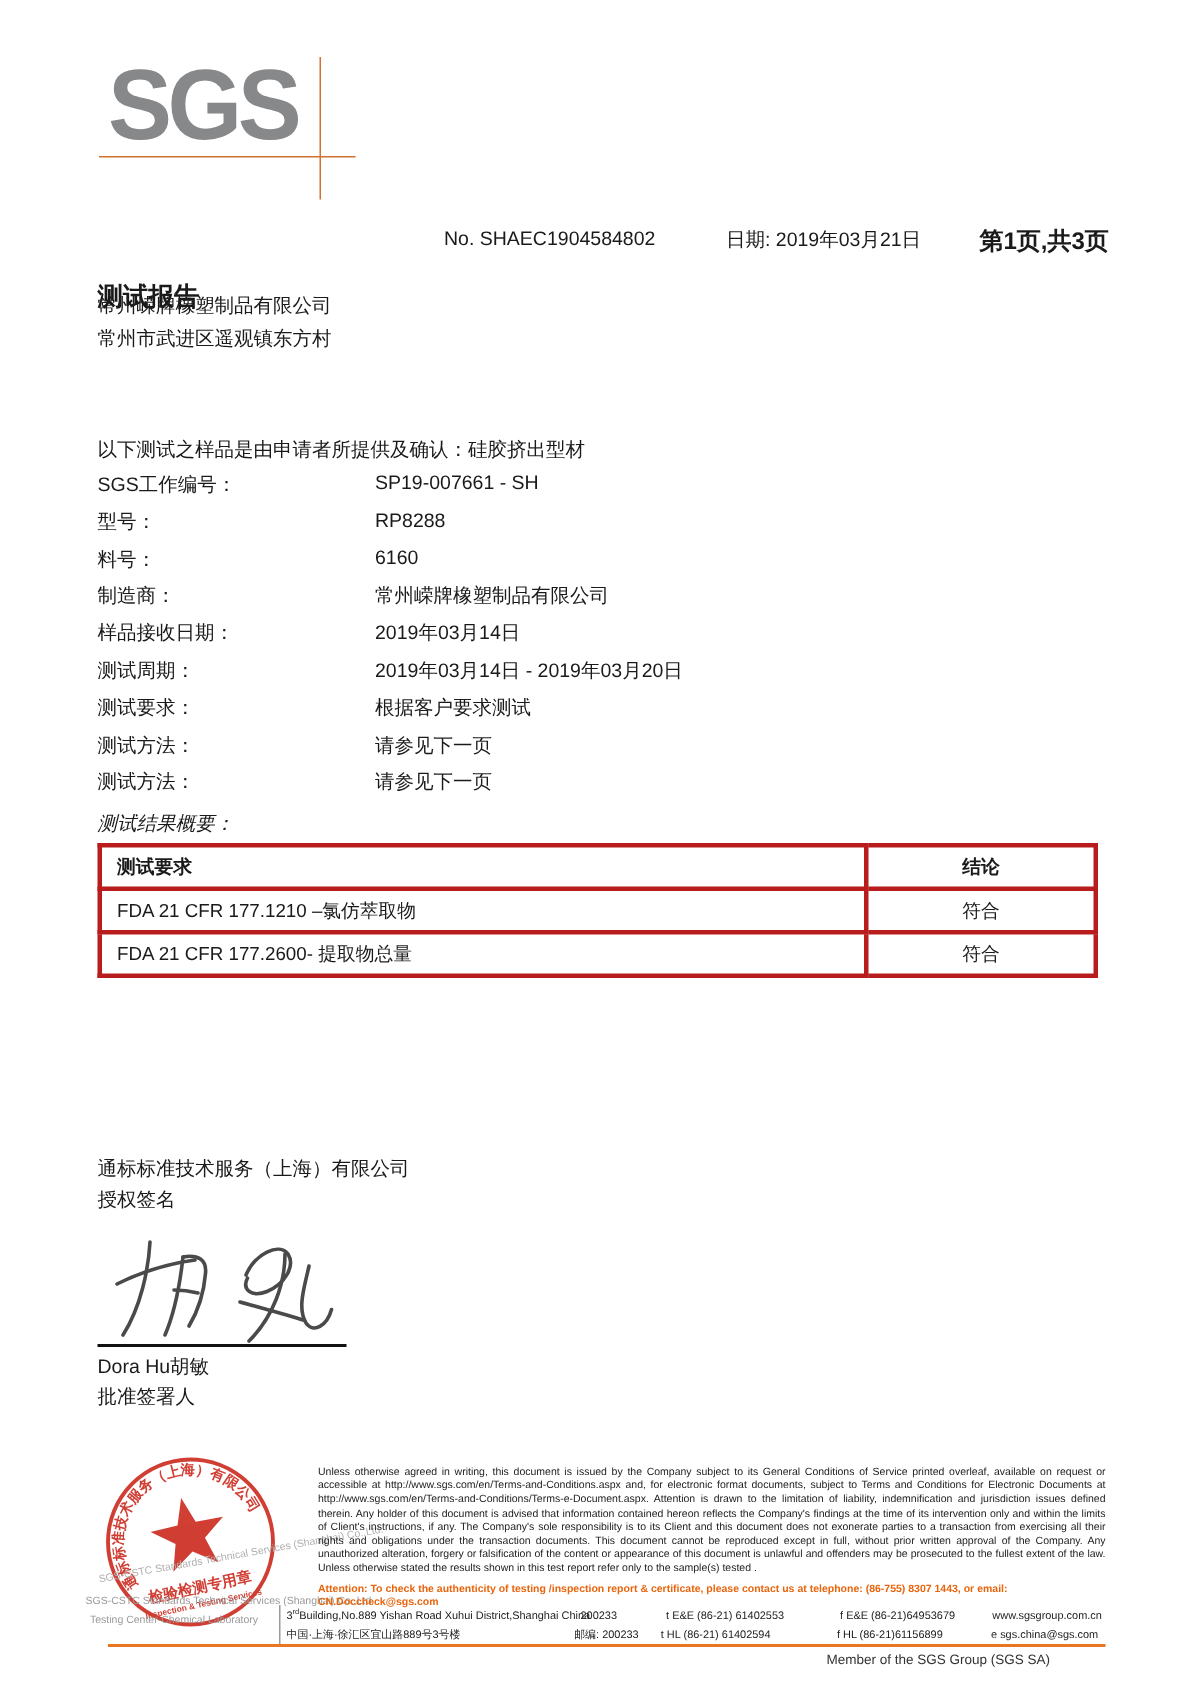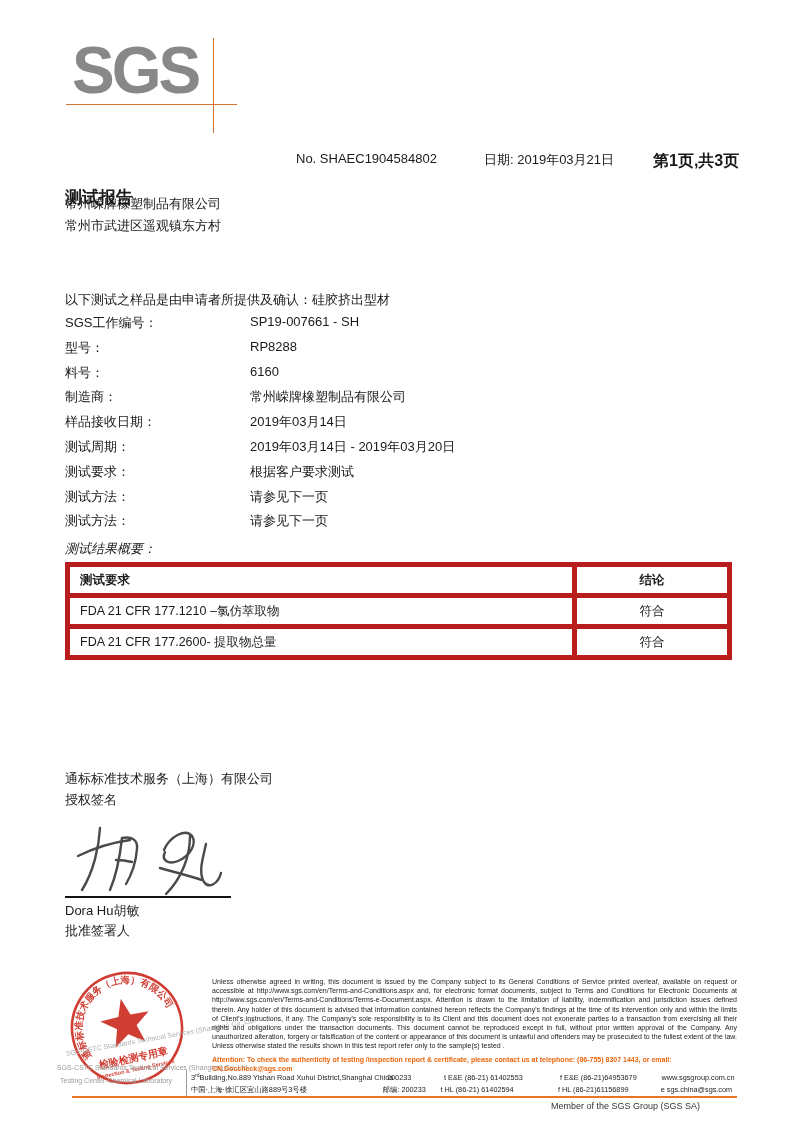--- a/index.html
+++ b/index.html
@@ -23,21 +23,21 @@
   .statement{position:absolute;left:65px;top:291px;font-size:13px;}
   
   .fields{position:absolute;left:65px;top:314px;font-size:13px;}
   .field-row{display:flex;height:24.8px;align-items:flex-start;}
   .field-label{width:185px;}
   .field-value{white-space:nowrap;}
   
   .summary-heading{position:absolute;left:65px;top:540px;font-size:13px;font-style:italic;}
   .summary-table{position:absolute;left:65px;top:562px;width:667px;border-collapse:collapse;
     font-size:12.5px;}
-  .summary-table th,.summary-table td{border:5px solid #b91c1c;height:26px;padding:0 10px;}
+  .summary-table th,.summary-table td{border:3px solid #b91c1c;height:26px;padding:0 10px;}
   .summary-table th{font-weight:bold;text-align:left;}
   .summary-table .col-conclusion{width:130px;text-align:center;font-family:Liberation Mono, monospace;}
   
   .sig-company{position:absolute;left:65px;top:768px;font-size:13px;line-height:21px;}
   .sig-svg{position:absolute;left:66px;top:816px;}
   .sig-line{position:absolute;left:65px;top:896px;width:166px;height:2px;background:#111;}
   .sig-name{position:absolute;left:65px;top:902px;font-size:13px;}
   .sig-role{position:absolute;left:65px;top:922px;font-size:13px;}
   
   .disclaimer{position:absolute;left:212px;top:977px;width:525px;font-size:7px;

